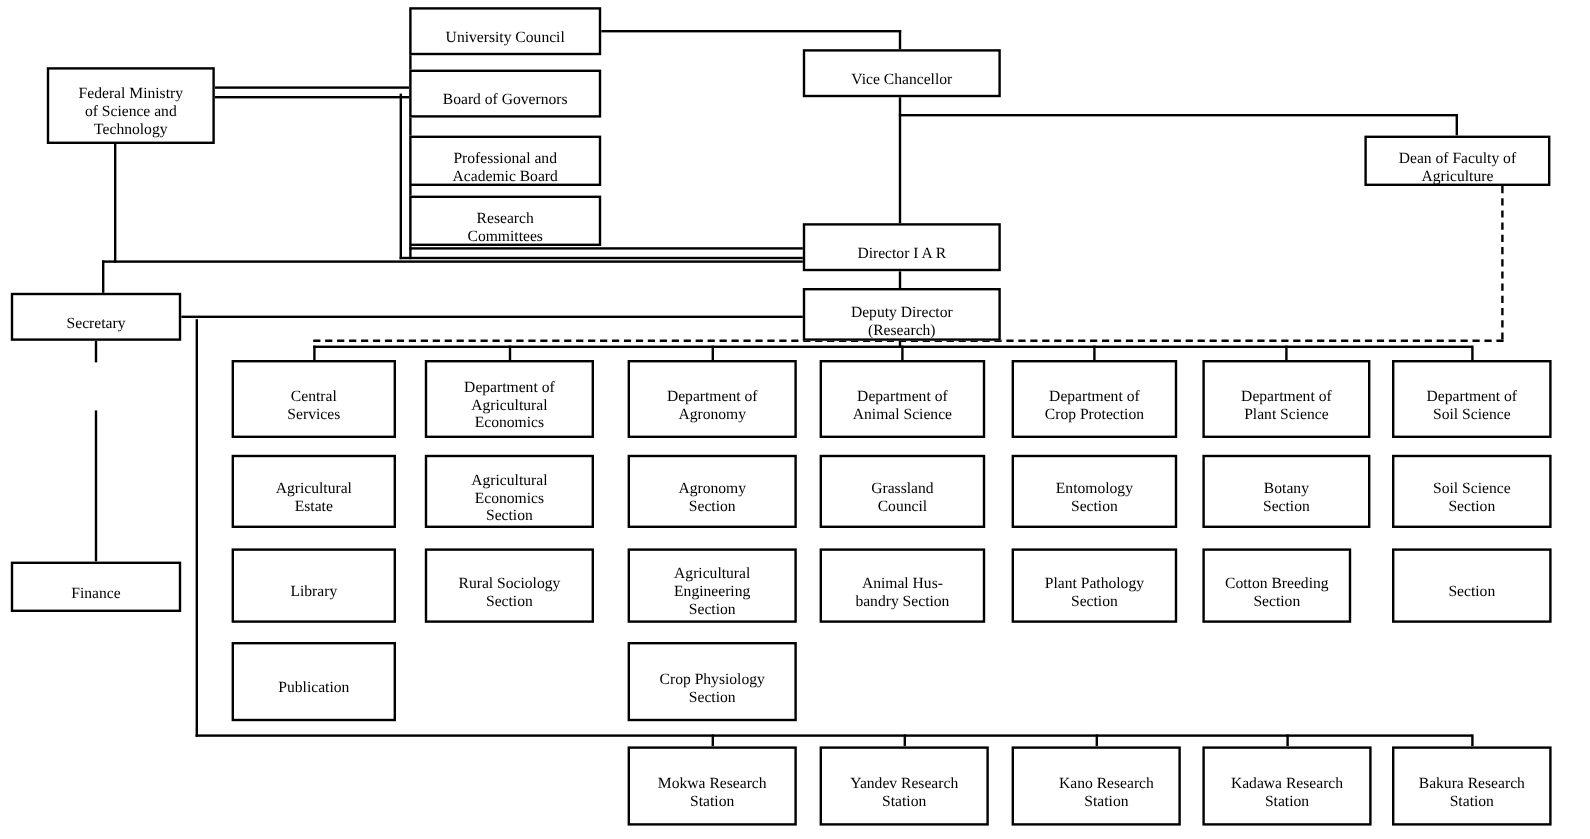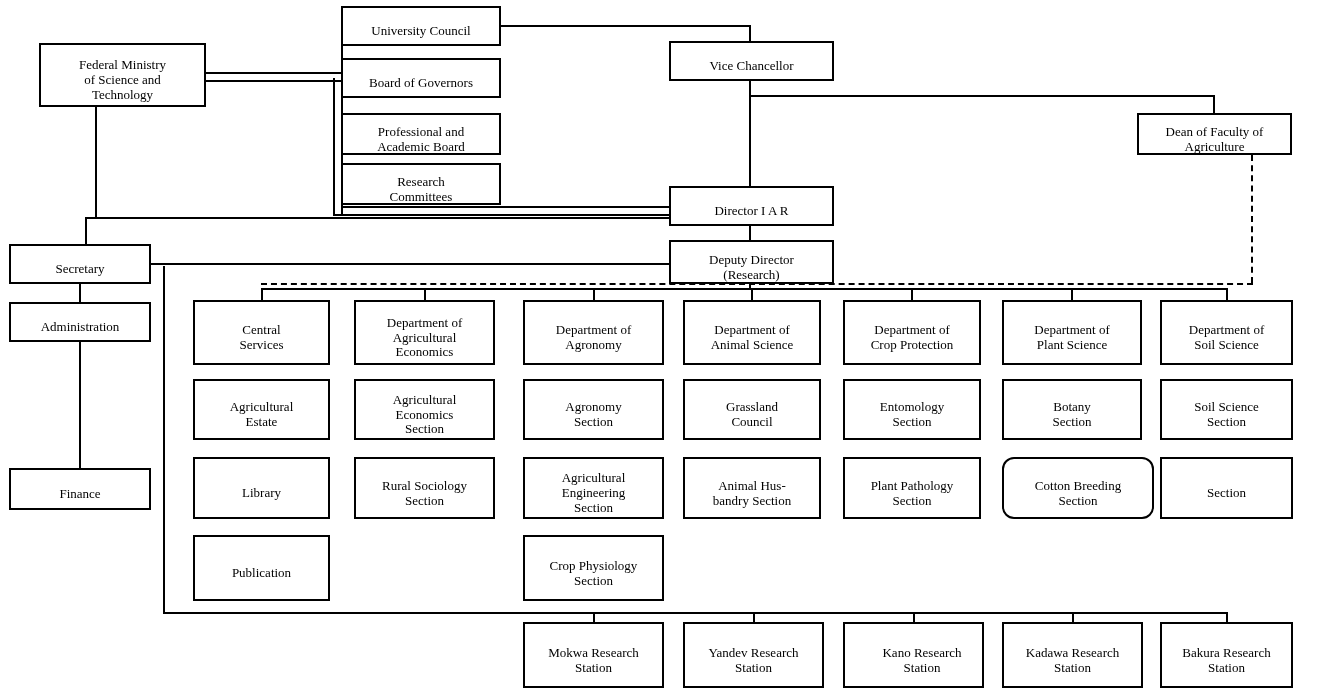--- a/index.html
+++ b/index.html
@@ -111,21 +111,21 @@
   <div class="line vline" style="left:1072px; top:612px; height:10px;"></div>
   <div class="line vline" style="left:1226px; top:612px; height:10px;"></div>
 
   <div class="dashed-v" style="left:1251px; top:155px; height:128px;"></div>
   <div class="dashed-h" style="left:261px; top:283px; width:992px;"></div>
 
   <div class="node" style="left:341px; top:6px; width:160px; height:40px;">
       <span>University Council</span>
     </div>
 
-  <div class="node" style="left:39px; top:43px; width:167px; height:64px;">
+  <div class="node" style="left:39px; top:56px; width:140px; height:64px;">
       <span>Federal Ministry
 of Science and
 Technology</span>
     </div>
 
   <div class="node" style="left:341px; top:58px; width:160px; height:40px;">
       <span>Board of Governors</span>
     </div>
 
   <div class="node" style="left:669px; top:41px; width:165px; height:40px;">
@@ -153,23 +153,20 @@
 
   <div class="node" style="left:669px; top:240px; width:165px; height:44px;">
       <span>Deputy Director
 (Research)</span>
     </div>
 
   <div class="node" style="left:9px; top:244px; width:142px; height:40px;">
       <span>Secretary</span>
     </div>
 
-  <div class="node" style="left:9px; top:302px; width:142px; height:40px;">
-      <span>Administration</span>
-    </div>
 
   <div class="node" style="left:9px; top:468px; width:142px; height:42px;">
       <span>Finance</span>
     </div>
 
   <div class="node" style="left:193px; top:300px; width:137px; height:65px;">
       <span>Central
 Services</span>
     </div>
 
@@ -258,21 +255,21 @@
   <div class="node" style="left:683px; top:457px; width:138px; height:62px;">
       <span>Animal Hus-
 bandry Section</span>
     </div>
 
   <div class="node" style="left:843px; top:457px; width:138px; height:62px;">
       <span>Plant Pathology
 Section</span>
     </div>
 
-  <div class="node" style="left:1002px; top:457px; width:152px; height:62px;border-radius:12px;">
+  <div class="node" style="left:1002px; top:457px; width:124px; height:62px;">
       <span>Cotton Breeding
 Section</span>
     </div>
 
   <div class="node" style="left:1160px; top:457px; width:133px; height:62px;">
       <span>Section</span>
     </div>
 
   <div class="node" style="left:193px; top:535px; width:137px; height:66px;">
       <span>Publication</span>

